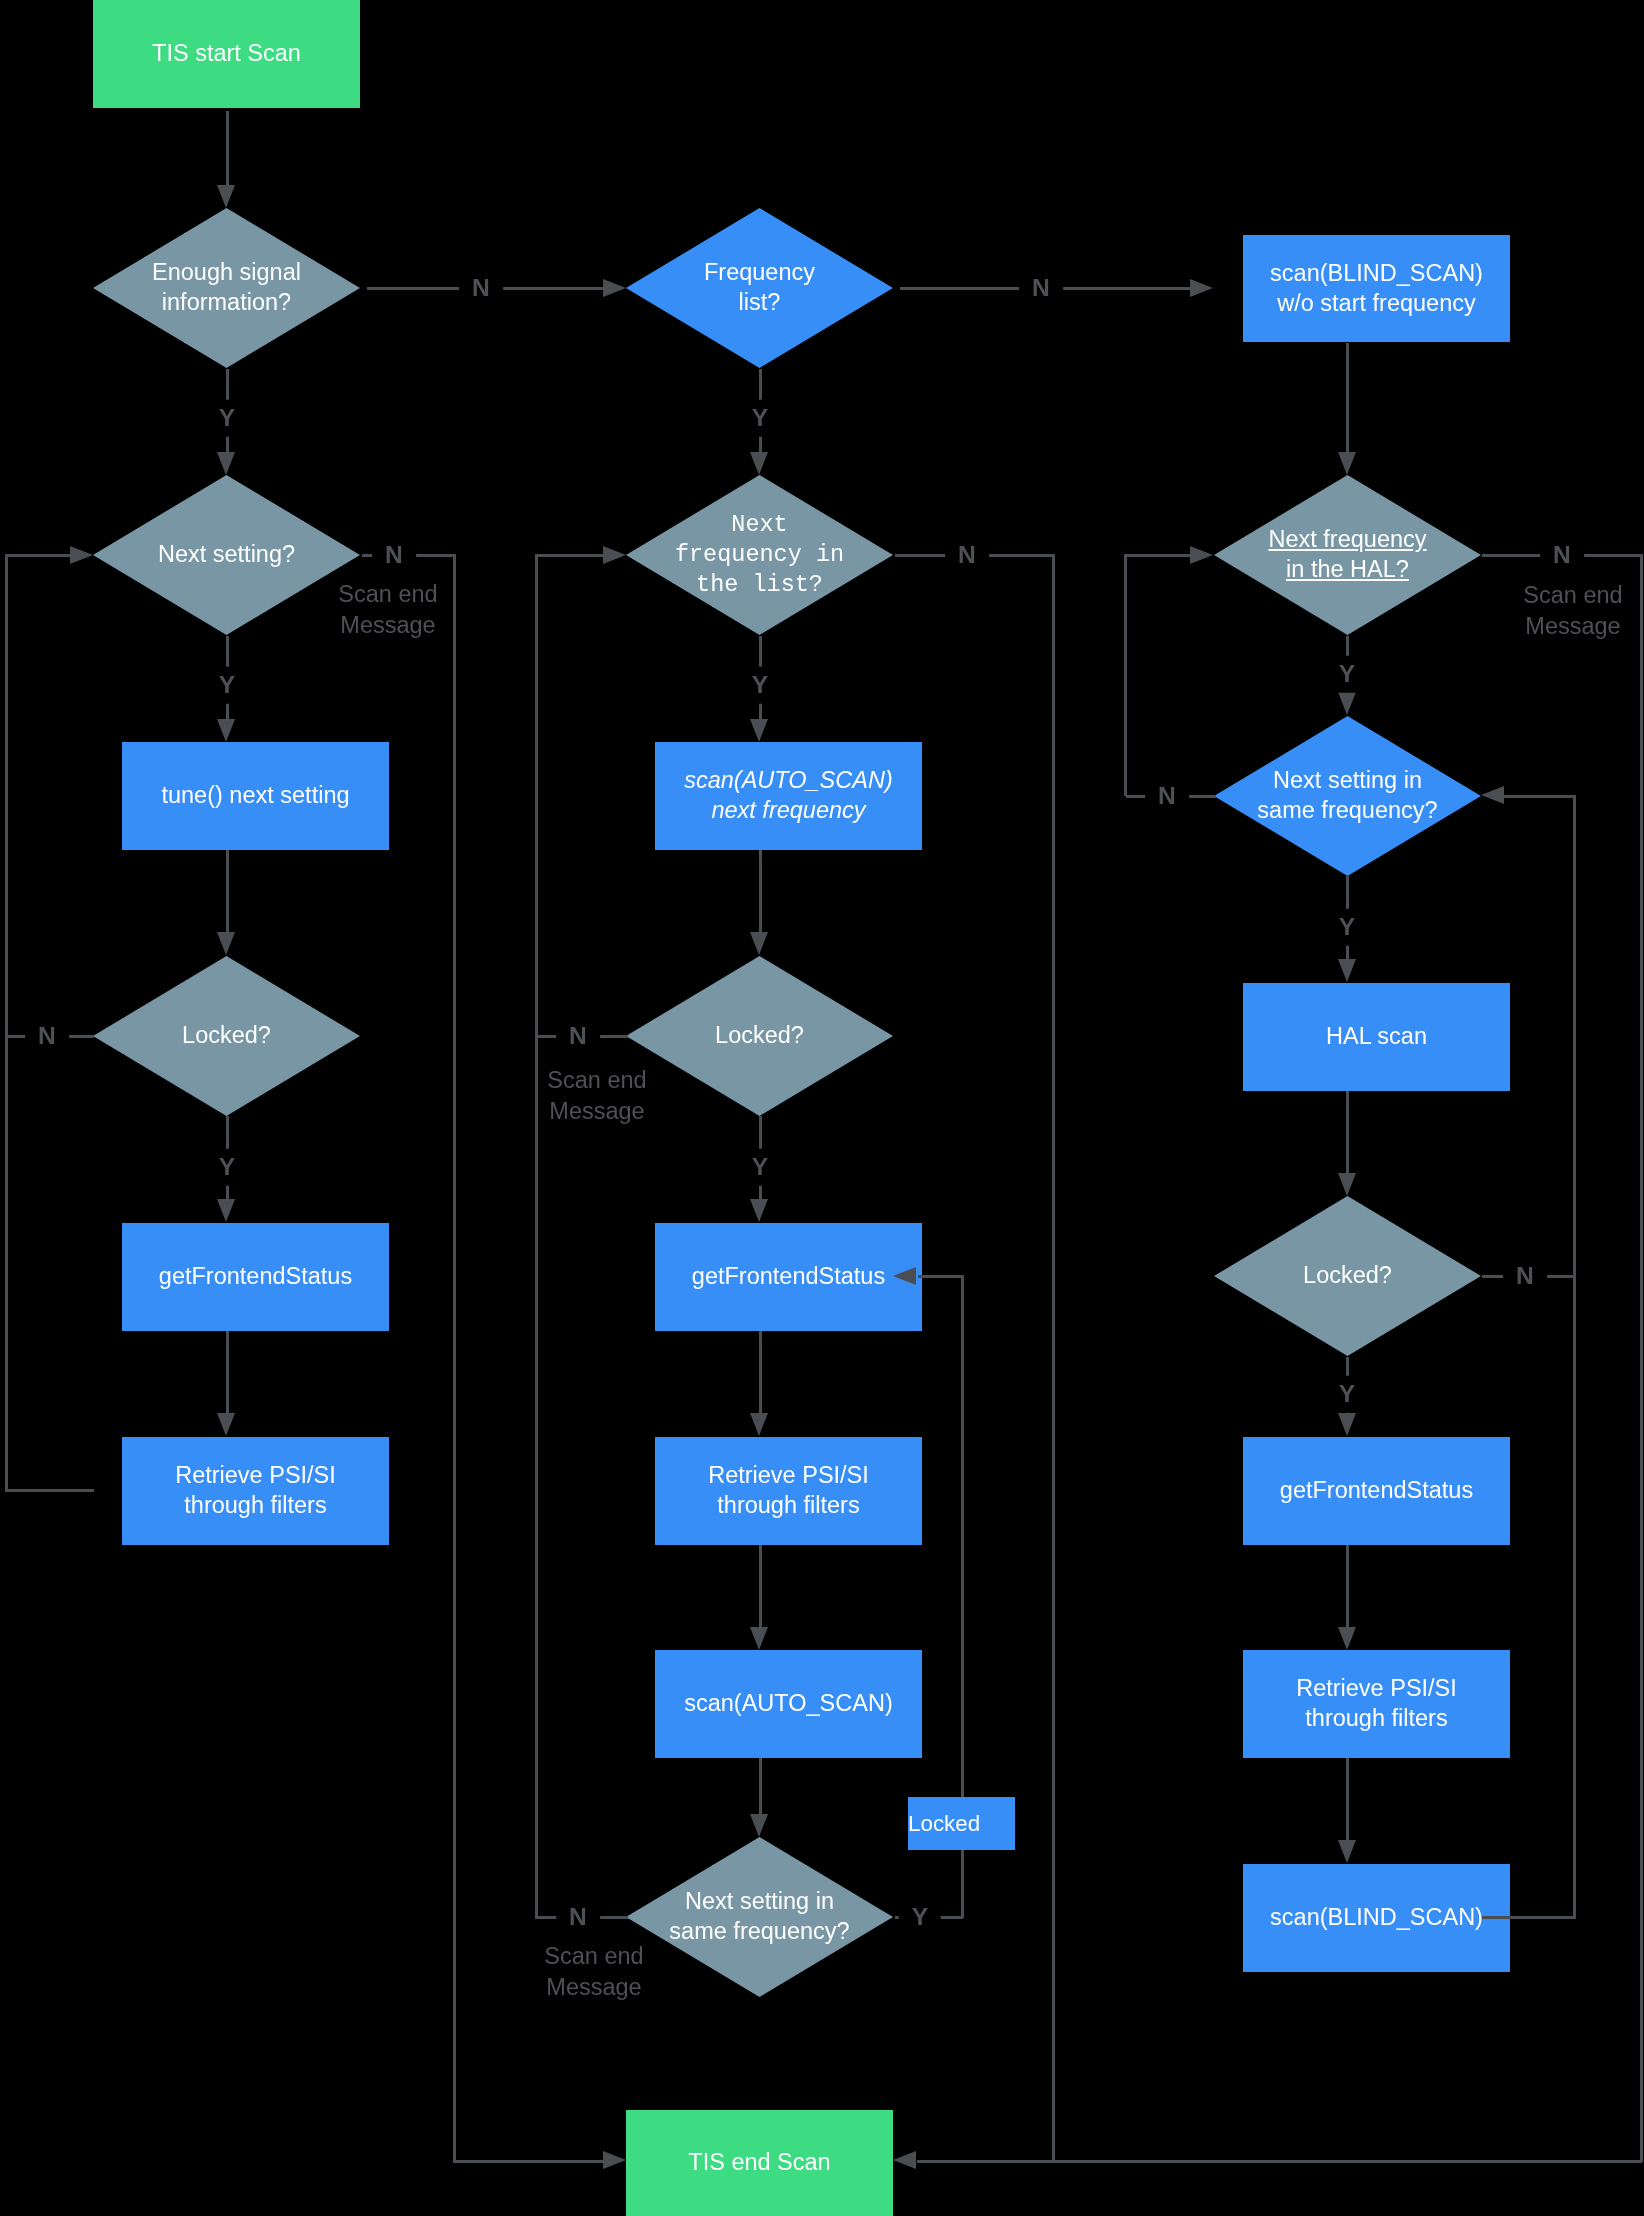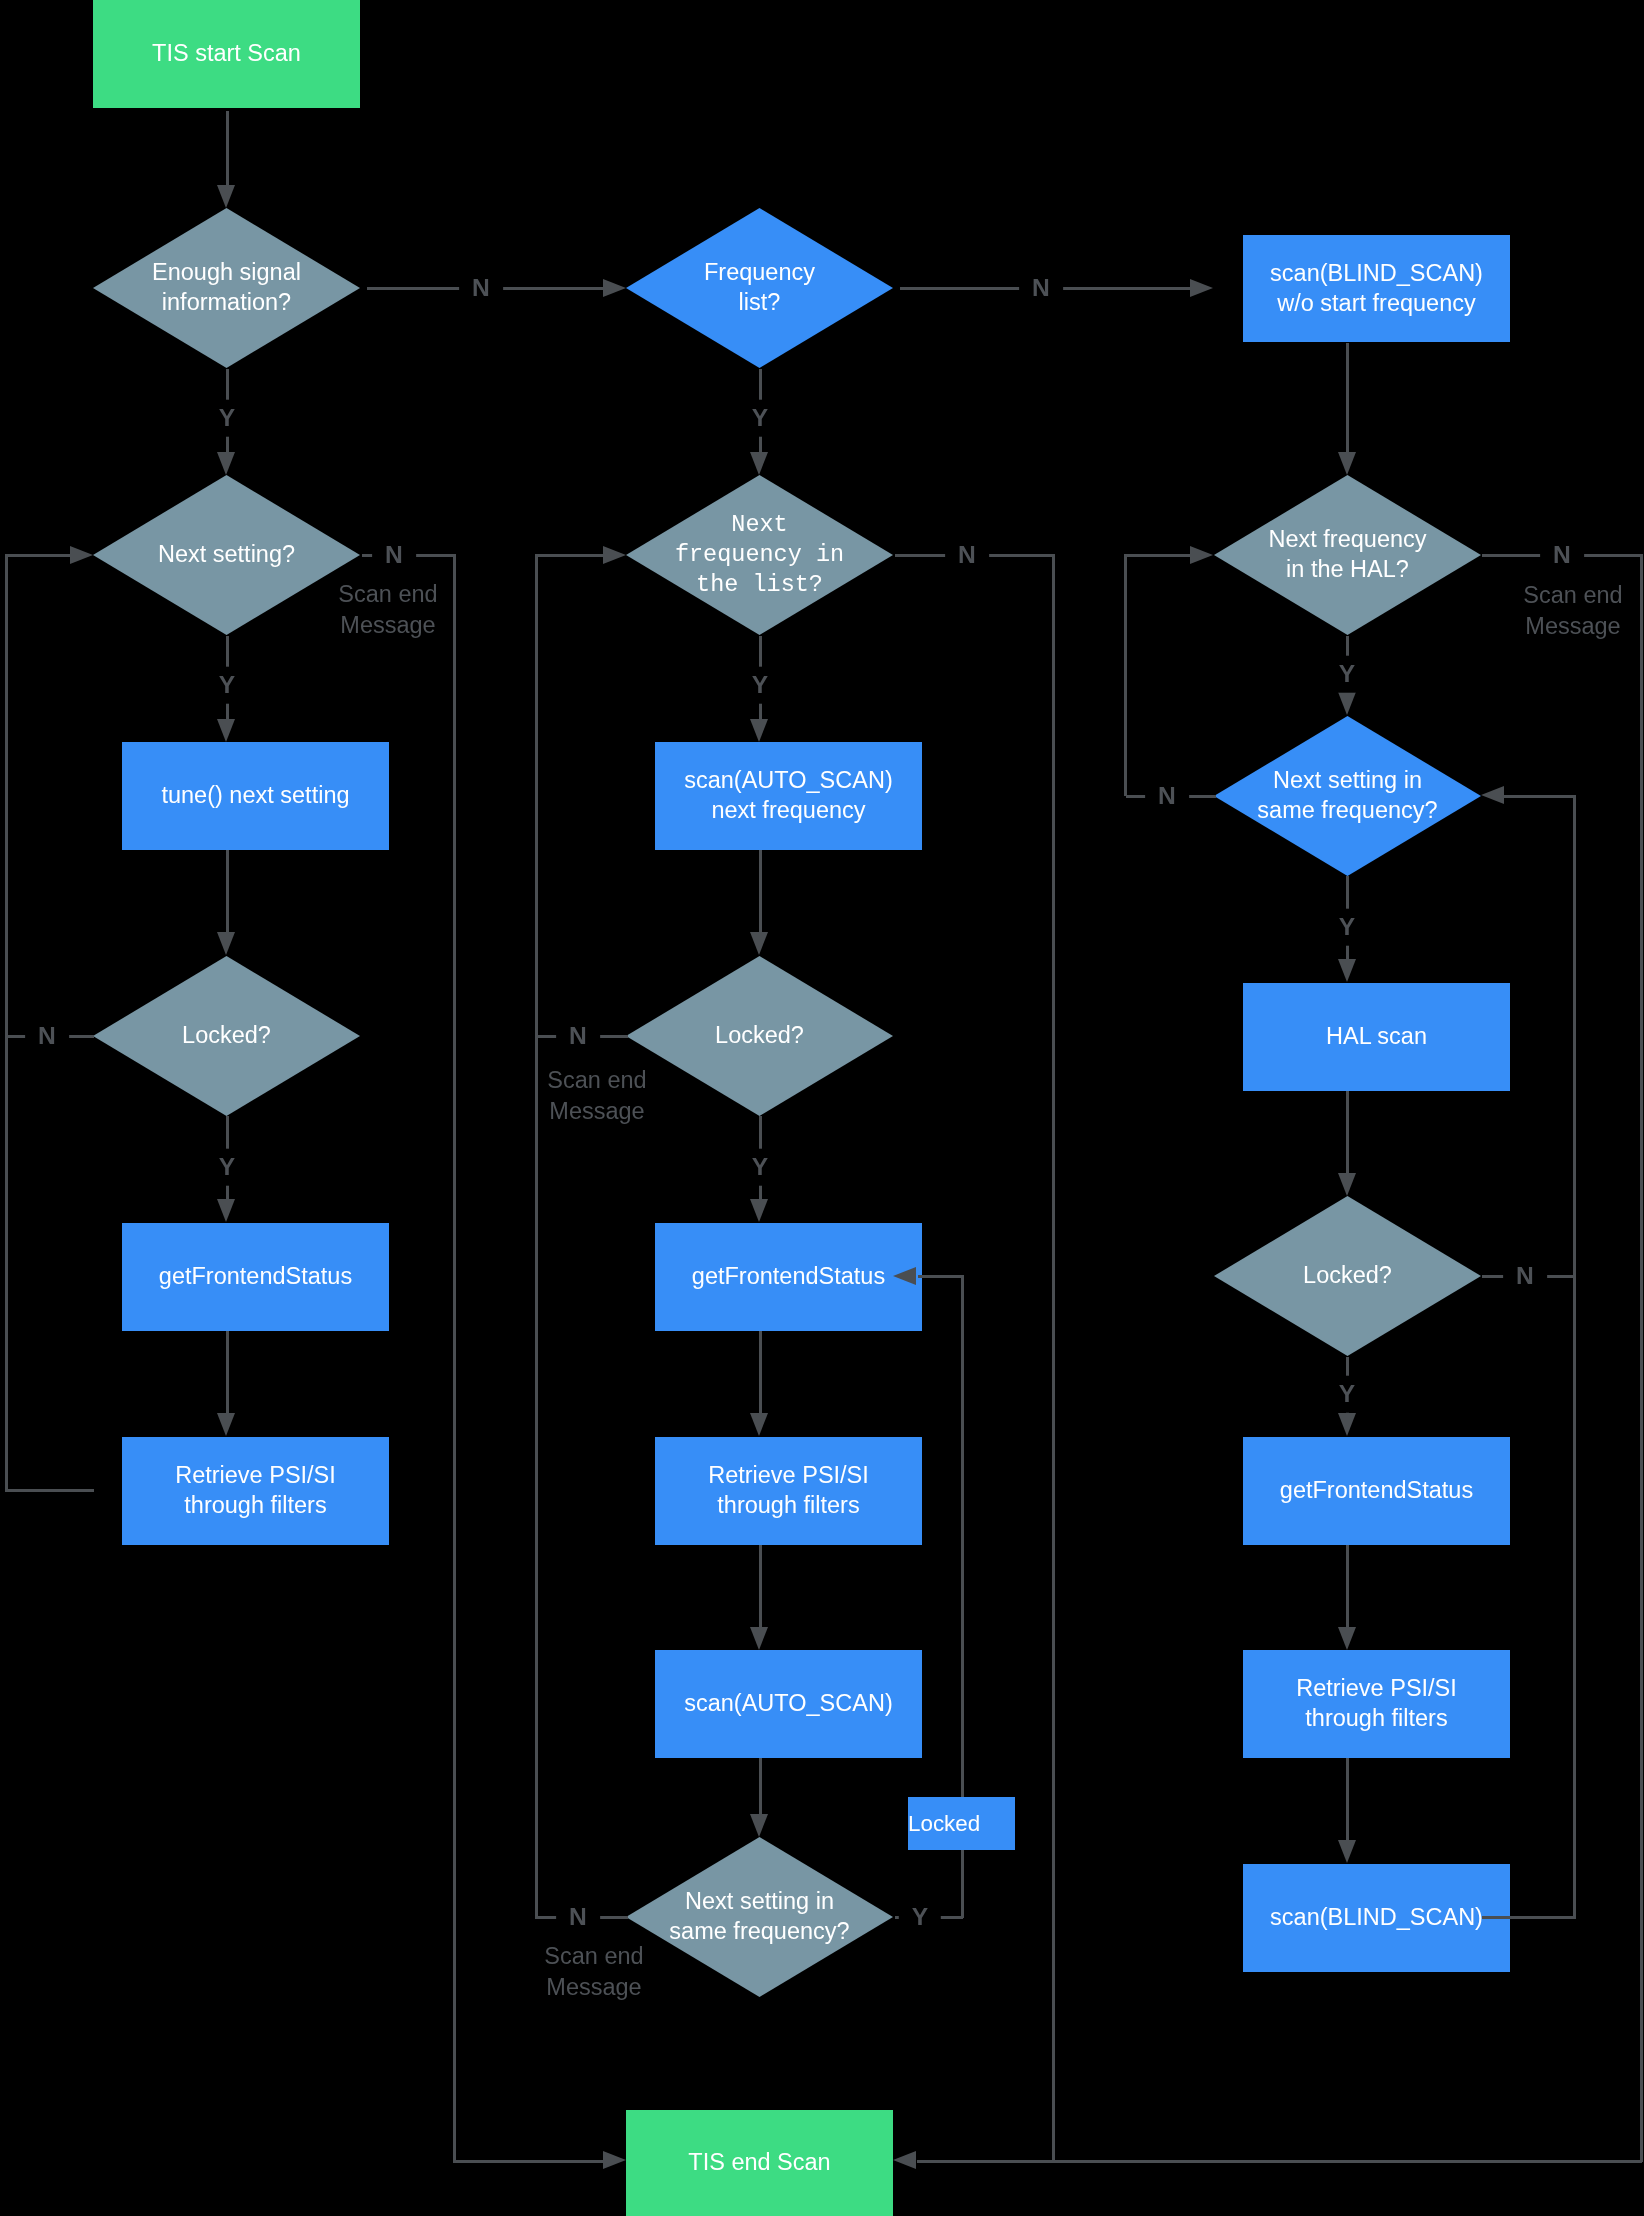--- a/index.html
+++ b/index.html
@@ -132,29 +132,29 @@
   <div class="node proc" style="left:1214px;top:235px;width:267px;height:107px;">
       <span class="t" style="width:230px;">scan(BLIND_SCAN) w/o start frequency</span>
     </div>
 
   <div class="node dec" style="left:93px;top:475px;width:267px;height:160px;">
       <span class="t" style="width:182px;">Next setting?</span>
     </div>
   <div class="node dec" style="left:626px;top:475px;width:267px;height:160px;font-family:Liberation Mono, monospace;">
       <span class="t" style="width:182px;">Next frequency in the list?</span>
     </div>
-  <div class="node dec" style="left:1214px;top:475px;width:267px;height:160px;">
+  <div class="node dec" style="left:1214px;top:475px;width:267px;height:160px;text-decoration:underline;">
       <span class="t" style="width:182px;">Next frequency in the HAL?</span>
     </div>
 
   <div class="node proc" style="left:93px;top:742px;width:267px;height:108px;">
       <span class="t">tune() next setting</span>
     </div>
   <div class="node proc" style="left:626px;top:742px;width:267px;height:108px;">
-      <span class="t" style="width:214px;">scan(AUTO_SCAN) next frequency</span>
+      <span class="t" style="width:214px;font-style:italic;">scan(AUTO_SCAN) next frequency</span>
     </div>
   <div class="node dec-alt" style="left:1214px;top:716px;width:267px;height:160px;">
       <span class="t" style="width:192px;">Next setting in same frequency?</span>
     </div>
 
   <div class="node dec" style="left:93px;top:956px;width:267px;height:160px;">
       <span class="t">Locked?</span>
     </div>
   <div class="node dec" style="left:626px;top:956px;width:267px;height:160px;">
       <span class="t">Locked?</span>

